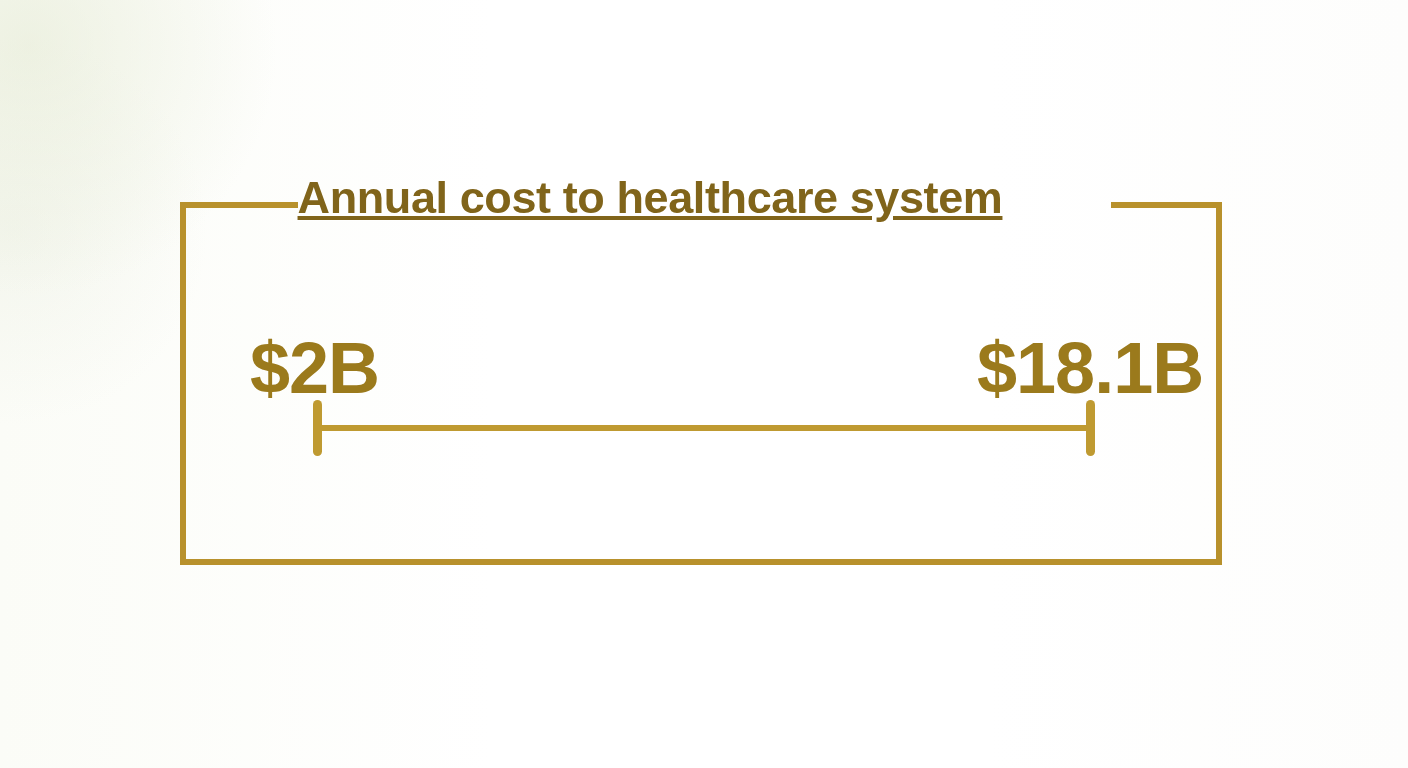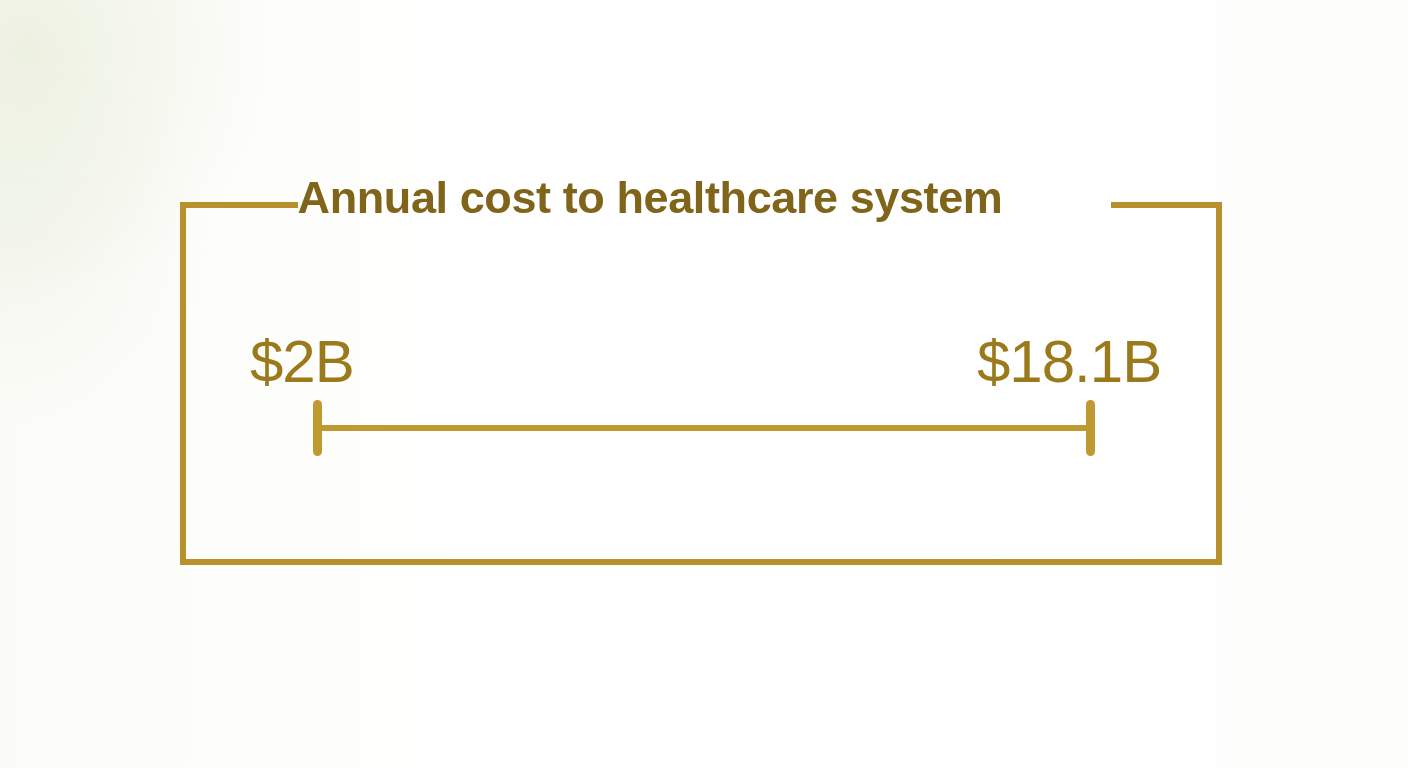--- a/index.html
+++ b/index.html
@@ -56,27 +56,28 @@
     left: 0;
     top: 172px;
     width: 1300px;
     text-align: center;
     font-size: 45px;
     font-weight: bold;
     letter-spacing: -0.4px;
     color: #80641a;
     text-shadow: 0 1px 0 rgba(255,255,255,0.65);
     white-space: nowrap;
+    text-decoration: underline;
   }
 
   
   .value-label {
     position: absolute;
-    font-size: 60px;
-    font-weight: normal;
+    font-size: 72px;
+    font-weight: bold;
     letter-spacing: -1px;
     color: #9b7a1c;
     white-space: nowrap;
     text-shadow: 0 1px 0 rgba(255,255,255,0.55);
   }
   #label-low  { left: 250px; top: 327px; }
   #label-high { left: 977px; top: 327px; }
 
   
   #range {

